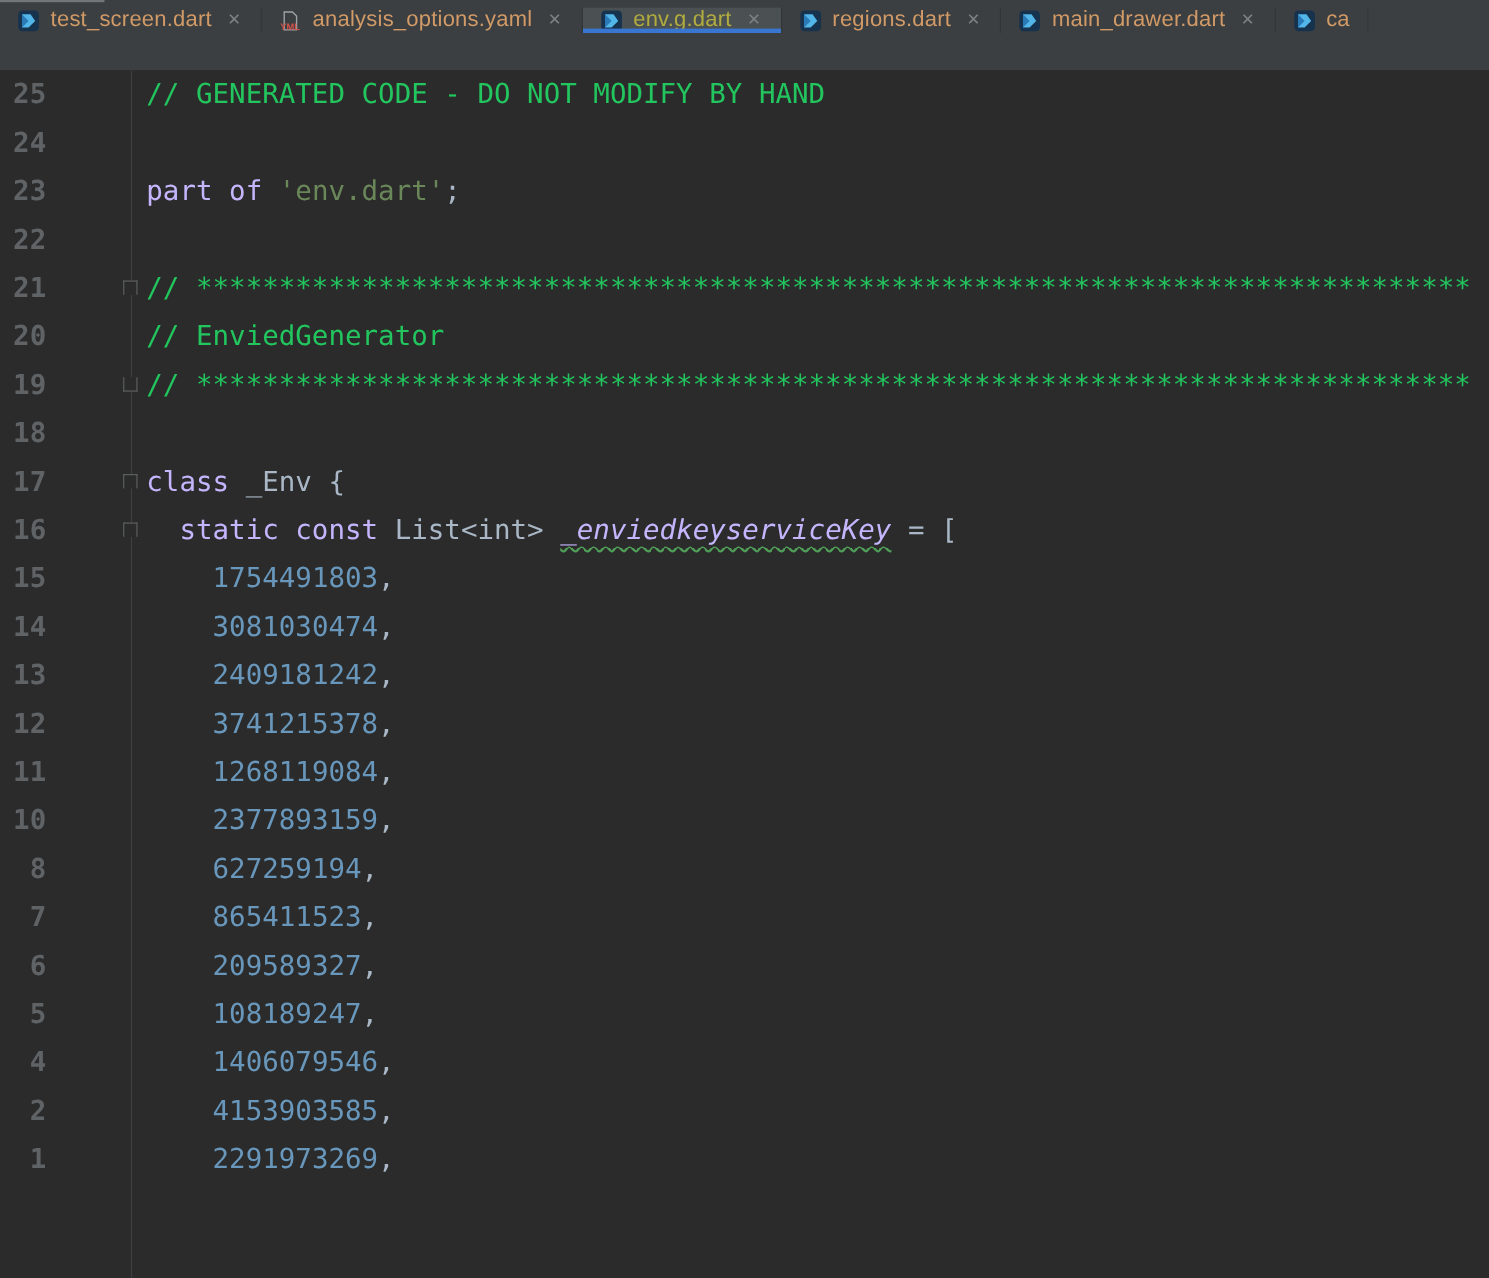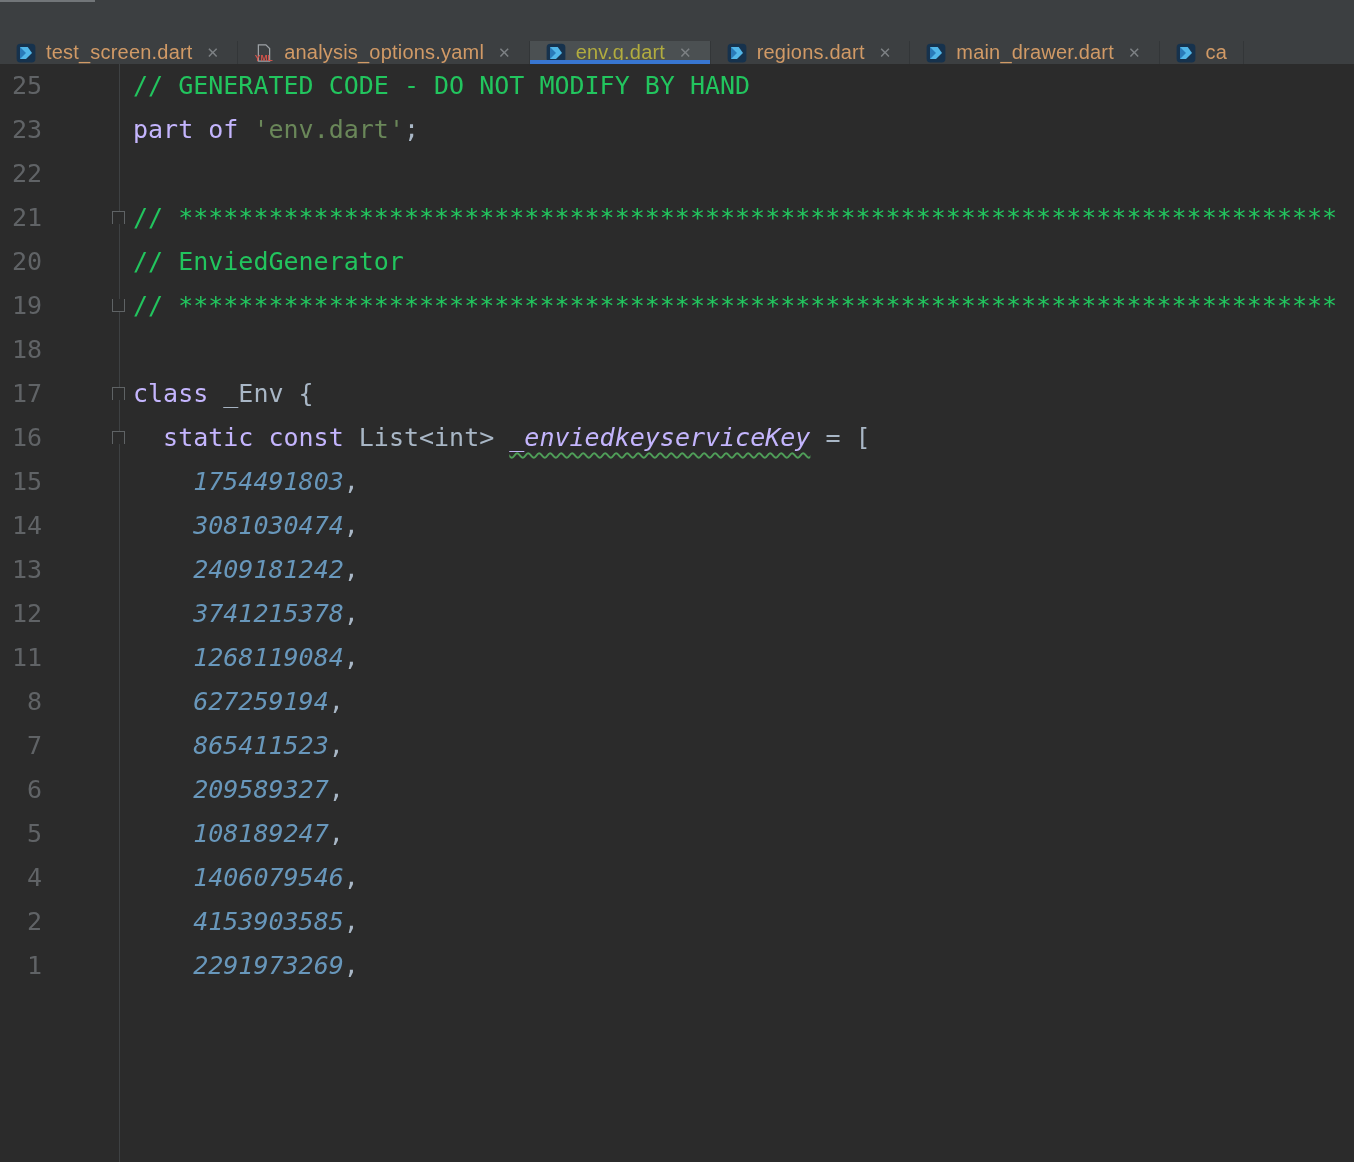--- a/index.html
+++ b/index.html
@@ -1,42 +1,42 @@
 <!DOCTYPE html>
 <html><head>
 <meta charset="utf-8">
 <style>
   html,body{margin:0;padding:0;background:#1e1f22;}
   .screen{position:relative;width:1354px;height:1162px;overflow:hidden;background:#2b2b2b;font-family:"Liberation Sans",sans-serif;}
 
   
-  .tabbar{position:absolute;top:0;left:0;right:0;height:64px;background:#3c3f41;display:flex;align-items:flex-end;box-sizing:border-box;padding-top:7px;overflow:hidden;}
+  .tabbar{position:absolute;top:0;left:0;right:0;height:64px;background:#3c3f41;display:flex;align-items:flex-start;box-sizing:border-box;padding-top:7px;overflow:hidden;}
   .tab{position:relative;display:flex;align-items:center;flex:none;padding:0 16px;border-right:1px solid #333638;cursor:default;}
   .tab.active{background:#4b5052;}
   .tab.active::after{content:"";position:absolute;left:0;right:0;bottom:0;height:4px;background:#3876d1;}
   .tab .ficon{display:inline-flex;width:20px;height:20px;margin-right:10px;flex:none;}
   .tab .tlabel{font-size:20px;letter-spacing:.2px;white-space:nowrap;}
   .t-unversioned{color:#d19a66;}
   .t-ignored{color:#b2ac3f;}
   .tab .tclose{margin-left:12px;font-size:15px;color:#7d8184;line-height:1;padding:2px;}
   .top-edge{position:absolute;top:0;left:0;width:95px;height:2px;background:#84898c;opacity:.75;z-index:5;}
 
   
   .editor{position:absolute;top:64px;left:0;right:0;bottom:0;background:#2b2b2b;overflow:hidden;
           font-family:"DejaVu Sans Mono",monospace;font-size:25px;color:#a9b7c6;}
   .gutter-border{position:absolute;left:119px;top:0;bottom:0;width:1px;background:#3e4143;}
   .line{position:relative;height:44px;line-height:44px;white-space:nowrap;}
-  .ln{display:inline-block;width:42px;text-align:right;color:#606366;vertical-align:top;}
+  .ln{display:inline-block;width:42px;text-align:right;color:#606366;vertical-align:top;font-weight:bold;}
   .code{display:inline-block;padding-left:91px;white-space:pre;vertical-align:top;}
   .tok{white-space:pre;}
   .c-comment{color:#22c55e;}
   .c-kw{color:#c4b5fd;}
   .c-str{color:#6a8759;}
   .c-plain{color:#a9b7c6;}
-  .c-num{color:#6897bb;font-style:italic;}
+  .c-num{color:#6897bb;}
   .c-field{color:#c4b5fd;font-style:italic;text-decoration:underline wavy #4f9e58 1.5px;text-underline-offset:6px;}
 
   .fold{position:absolute;left:112px;top:15px;width:13px;height:13px;box-sizing:border-box;border:1.5px solid #5f6365;background:#2b2b2b;z-index:2;}
   .fold-start{border-bottom:none;}
   .fold-end{border-top:none;}
 </style>
 </head>
 <body>
 
 <div class="screen">
@@ -114,33 +114,35 @@
       </span>
       <span class="tlabel t-unversioned">ca</span>
     </div>
 
   </div>
 
   <div class="editor">
     <div class="gutter-border"></div>
     <div>
         <div class="line"><span class="ln">25</span><span class="code"><span class="tok c-comment">// GENERATED CODE - DO NOT MODIFY BY HAND</span></span></div>
+        <div class="line"><span class="ln">24</span><span class="code"></span></div>
         <div class="line"><span class="ln">23</span><span class="code"><span class="tok c-kw">part of </span><span class="tok c-str">'env.dart'</span><span class="tok c-plain">;</span></span></div>
         <div class="line"><span class="ln">22</span><span class="code"></span></div>
         <div class="line"><span class="ln">21</span><span class="fold fold-start"></span><span class="code"><span class="tok c-comment">// *****************************************************************************</span></span></div>
         <div class="line"><span class="ln">20</span><span class="code"><span class="tok c-comment">// EnviedGenerator</span></span></div>
         <div class="line"><span class="ln">19</span><span class="fold fold-end"></span><span class="code"><span class="tok c-comment">// *****************************************************************************</span></span></div>
         <div class="line"><span class="ln">18</span><span class="code"></span></div>
         <div class="line"><span class="ln">17</span><span class="fold fold-start"></span><span class="code"><span class="tok c-kw">class</span><span class="tok c-plain"> _Env {</span></span></div>
         <div class="line"><span class="ln">16</span><span class="fold fold-start"></span><span class="code"><span class="tok c-plain">  </span><span class="tok c-kw">static const</span><span class="tok c-plain"> List&lt;int&gt; </span><span class="tok c-field">_enviedkeyserviceKey</span><span class="tok c-plain"> = [</span></span></div>
         <div class="line"><span class="ln">15</span><span class="code"><span class="tok c-plain">    </span><span class="tok c-num">1754491803</span><span class="tok c-plain">,</span></span></div>
         <div class="line"><span class="ln">14</span><span class="code"><span class="tok c-plain">    </span><span class="tok c-num">3081030474</span><span class="tok c-plain">,</span></span></div>
         <div class="line"><span class="ln">13</span><span class="code"><span class="tok c-plain">    </span><span class="tok c-num">2409181242</span><span class="tok c-plain">,</span></span></div>
         <div class="line"><span class="ln">12</span><span class="code"><span class="tok c-plain">    </span><span class="tok c-num">3741215378</span><span class="tok c-plain">,</span></span></div>
         <div class="line"><span class="ln">11</span><span class="code"><span class="tok c-plain">    </span><span class="tok c-num">1268119084</span><span class="tok c-plain">,</span></span></div>
+        <div class="line"><span class="ln">10</span><span class="code"><span class="tok c-plain">    </span><span class="tok c-num">2377893159</span><span class="tok c-plain">,</span></span></div>
         <div class="line"><span class="ln">8</span><span class="code"><span class="tok c-plain">    </span><span class="tok c-num">627259194</span><span class="tok c-plain">,</span></span></div>
         <div class="line"><span class="ln">7</span><span class="code"><span class="tok c-plain">    </span><span class="tok c-num">865411523</span><span class="tok c-plain">,</span></span></div>
         <div class="line"><span class="ln">6</span><span class="code"><span class="tok c-plain">    </span><span class="tok c-num">209589327</span><span class="tok c-plain">,</span></span></div>
         <div class="line"><span class="ln">5</span><span class="code"><span class="tok c-plain">    </span><span class="tok c-num">108189247</span><span class="tok c-plain">,</span></span></div>
         <div class="line"><span class="ln">4</span><span class="code"><span class="tok c-plain">    </span><span class="tok c-num">1406079546</span><span class="tok c-plain">,</span></span></div>
         <div class="line"><span class="ln">2</span><span class="code"><span class="tok c-plain">    </span><span class="tok c-num">4153903585</span><span class="tok c-plain">,</span></span></div>
         <div class="line"><span class="ln">1</span><span class="code"><span class="tok c-plain">    </span><span class="tok c-num">2291973269</span><span class="tok c-plain">,</span></span></div>
       </div>
   </div>
 

